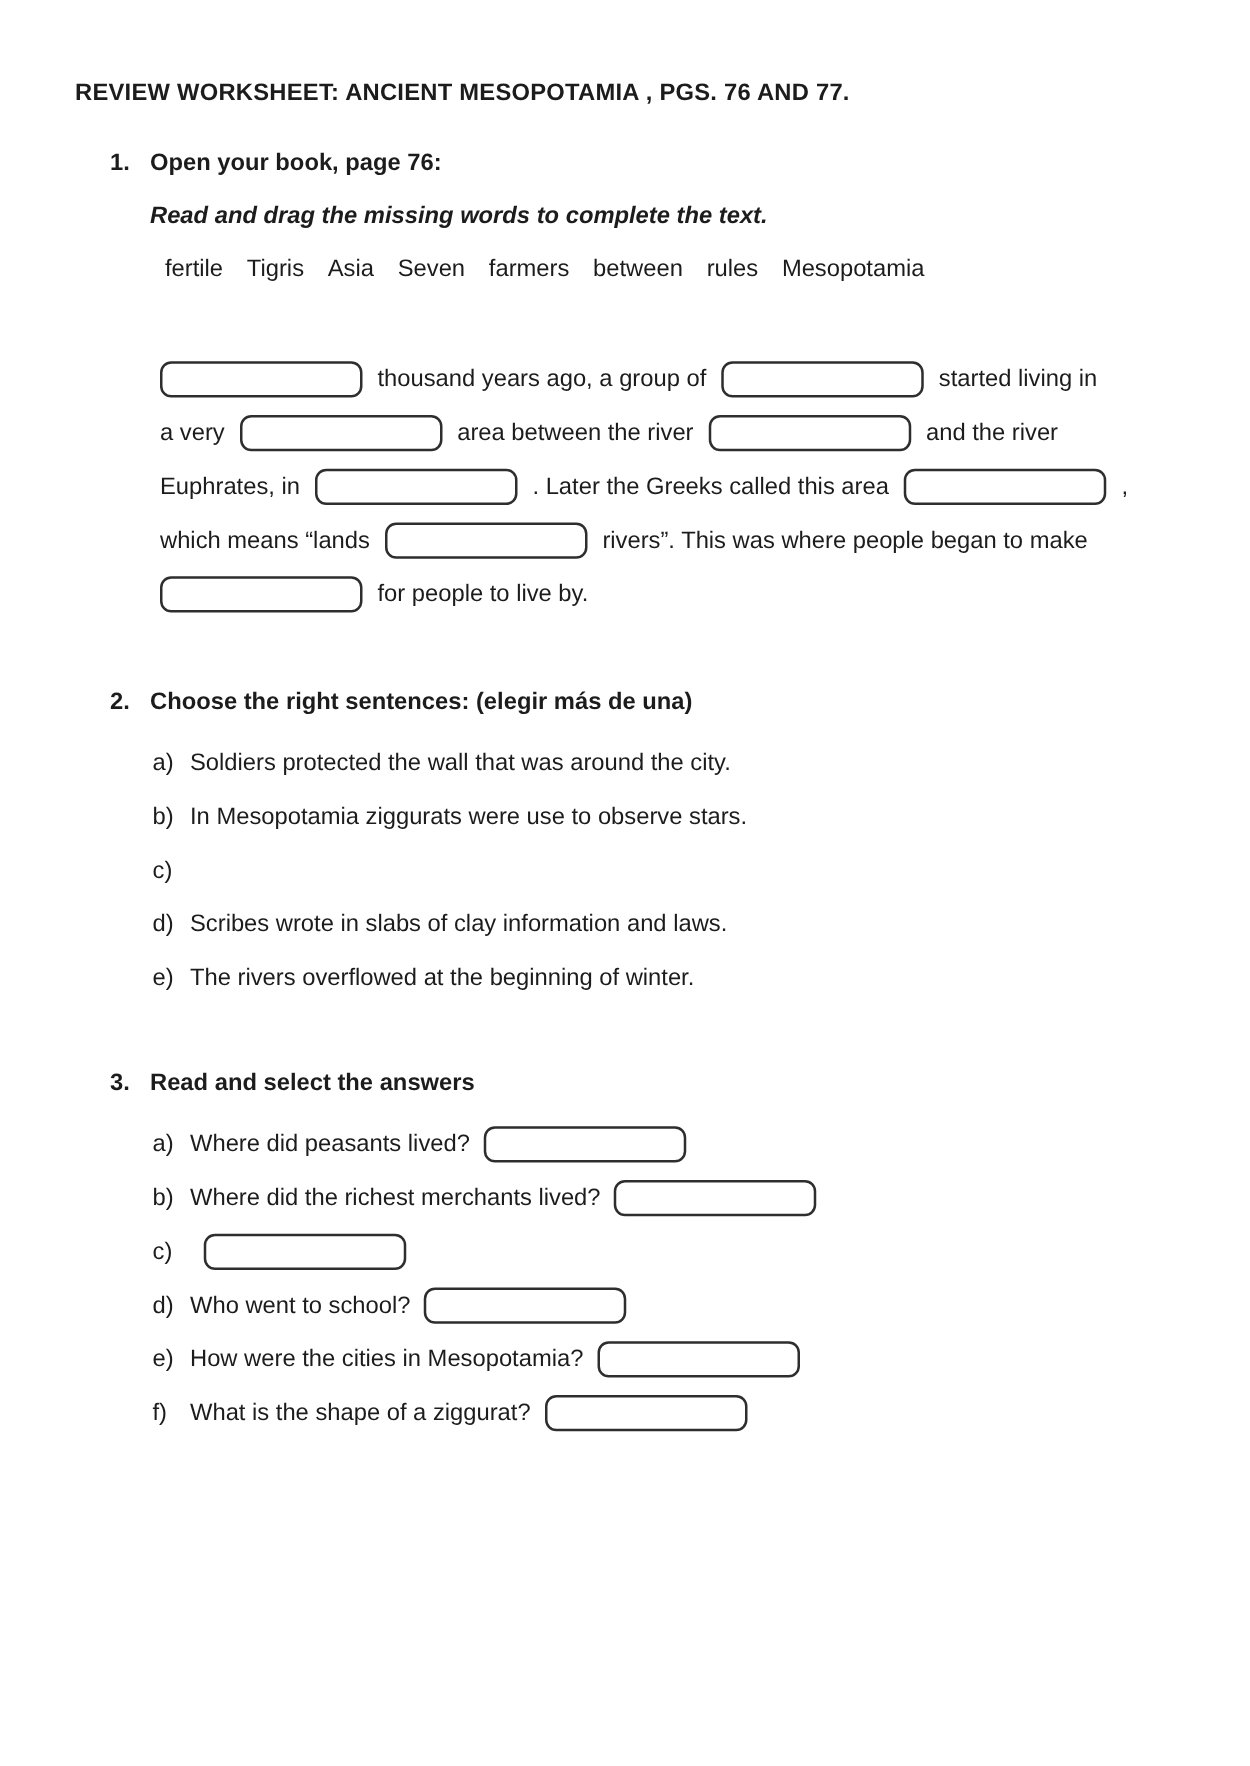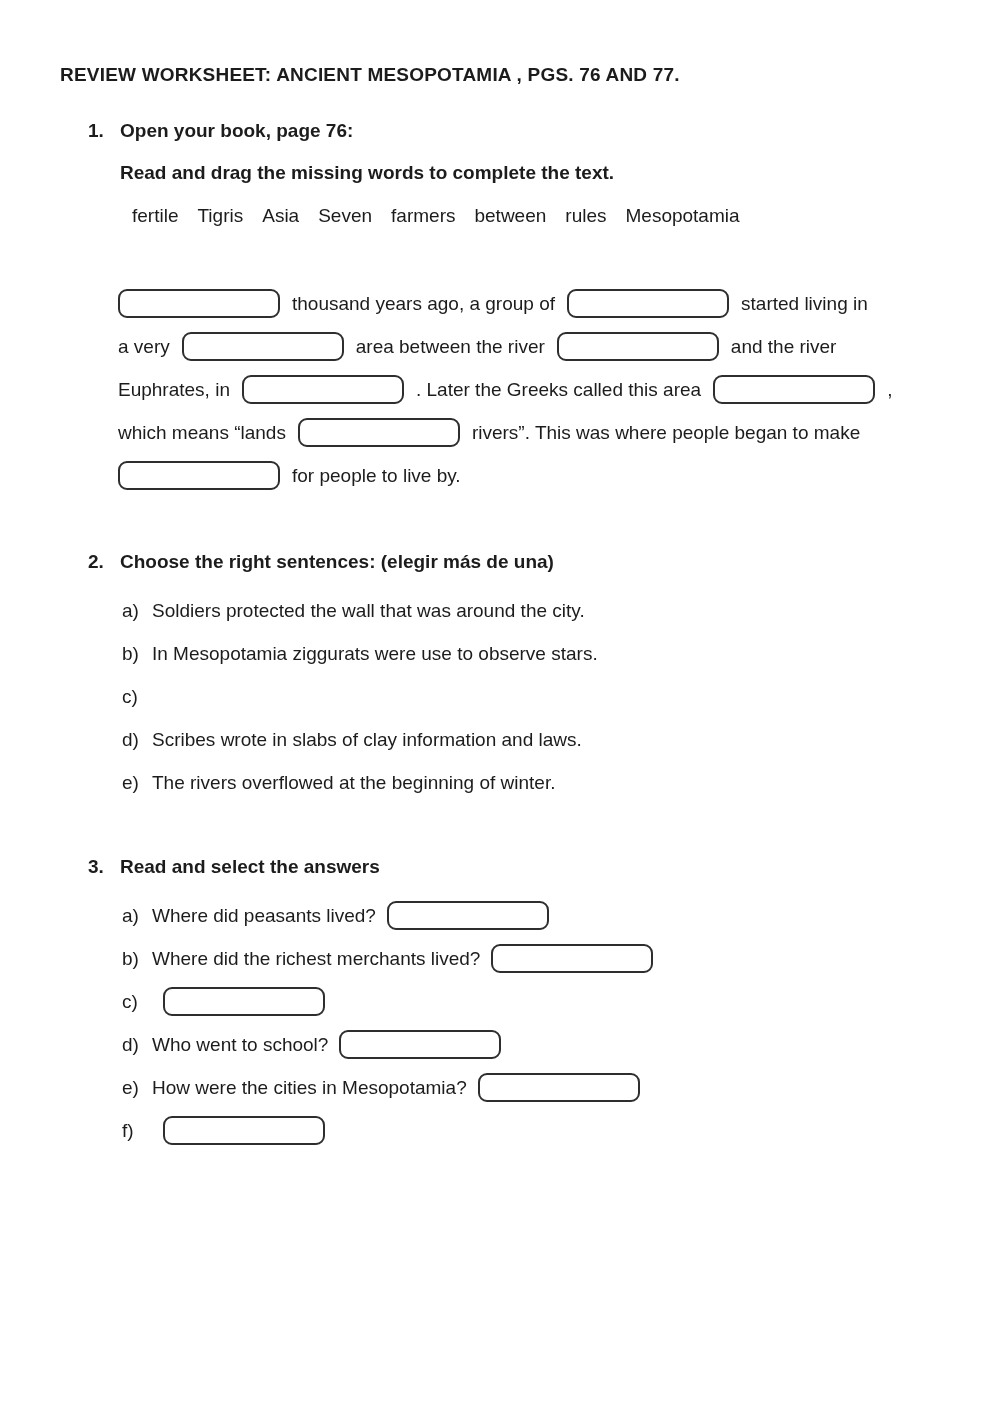--- a/index.html
+++ b/index.html
@@ -35,20 +35,21 @@
   .sec-head .num {
     margin-left: 28px;
     width: 32px;
     flex: none;
   }
   .instruction {
     margin: 16px 0 0 60px;
     font-size: 19px;
     line-height: 26px;
     font-weight: bold;
+    font-style: italic;
   }
   .word-bank {
     margin: 18px 0 0 72px;
     display: flex;
     gap: 19px;
     font-size: 19px;
     line-height: 24px;
   }
   .word-bank .word {
     cursor: grab;
@@ -56,20 +57,21 @@
   .cloze {
     margin: 54px 0 0 58px;
     font-size: 19px;
   }
   .cloze-line {
     display: flex;
     align-items: center;
     height: 43px;
     gap: 12px;
     white-space: nowrap;
+    margin-left: 10px;
   }
   .blank {
     width: 162px;
     height: 29px;
     border: 2px solid #2e2e2e;
     border-radius: 9px;
     background: #ffffff;
     box-sizing: border-box;
     flex: none;
   }
@@ -213,18 +215,19 @@
         <span>Who went to school?</span>
         <span class="blank dropdown"></span>
       </div>
       <div class="item">
         <span class="letter">e)</span>
         <span>How were the cities in Mesopotamia?</span>
         <span class="blank dropdown"></span>
       </div>
       <div class="item">
         <span class="letter">f)</span>
+        <span>What is the shape of a ziggurat?</span>
         <span class="blank dropdown"></span>
       </div>
     </div>
   </section>
 
 </div>
 
 </body></html>

